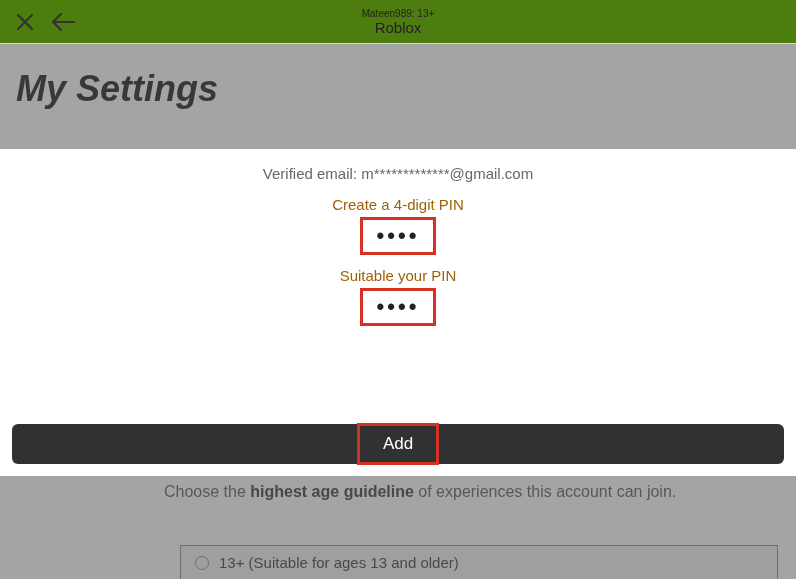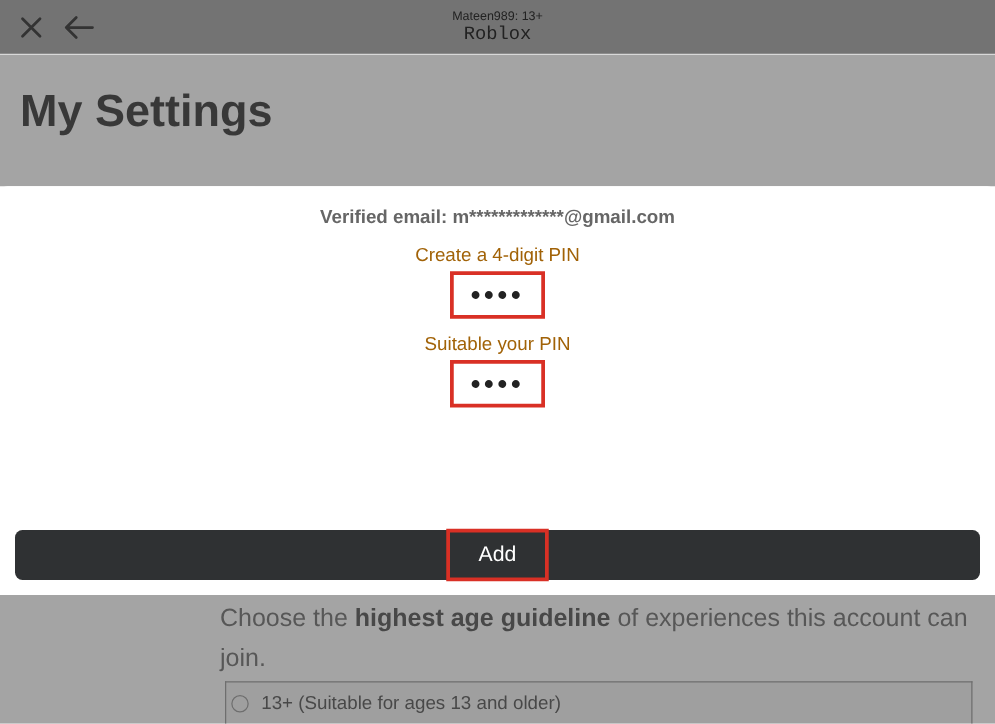--- a/index.html
+++ b/index.html
@@ -1,44 +1,44 @@
 <!DOCTYPE html>
 <html><head>
   <meta charset="utf-8">
   <style>
     * { margin: 0; padding: 0; box-sizing: border-box; font-family: -apple-system, BlinkMacSystemFont, "Segoe UI", Arial, sans-serif; }
     body { width: 796px; height: 579px; background: #fff; overflow: hidden; position: relative; }
     
-    .top-bar { background: #737373; height: 44px; display: flex; align-items: center; border-bottom: 1px solid #d8d8d8; position: relative; }
+    .top-bar { background: #4d7c0f; height: 44px; display: flex; align-items: center; border-bottom: 1px solid #d8d8d8; position: relative; }
     .top-bar .icons-left { display: flex; align-items: center; gap: 12px; padding-left: 12px; }
     .top-bar .title-area { position: absolute; left: 50%; transform: translateX(-50%); text-align: center; }
     .top-bar .username { font-size: 10px; color: #222; }
-    .top-bar .appname { font-size: 15px; color: #222; font-family: Liberation Mono, monospace; }
+    .top-bar .appname { font-size: 15px; color: #222; }
     
     .close-x, .back-arrow { width: 26px; height: 26px; display: flex; align-items: center; justify-content: center; cursor: pointer; }
     
     .page-bg { position: absolute; top: 44px; left: 0; right: 0; bottom: 0; background: #fff; }
-    .page-title { font-size: 36px; font-weight: 800; color: #111; padding: 24px 0 0 16px; }
+    .page-title { font-size: 36px; font-weight: 800; color: #111; padding: 24px 0 0 16px; font-style: italic; }
     .cutoff-text { position: absolute; top: 104px; left: 180px; font-size: 22px; font-weight: 700; color: #111; }
-    .lower-text { position: absolute; top: 435px; left: 176px; right: 20px; color: #555; font-size: 20px; line-height: 1.6; }
+    .lower-text { position: absolute; top: 435px; left: 164px; right: 20px; color: #555; font-size: 16px; line-height: 1.6; }
     .lower-text .highlight { font-weight: 600; color: #333; }
-    .age-option { position: absolute; bottom: 0; left: 180px; right: 18px; height: 34px; border: 1px solid #888; border-bottom: none; display: flex; align-items: center; padding-left: 4px; gap: 10px; color: #333; font-size: 15px; background: #f4f4f4; margin-top: 14px; }
+    .age-option { position: absolute; bottom: 0; left: 180px; right: 18px; height: 34px; border: 1px solid #888; border-bottom: none; display: flex; align-items: center; padding-left: 14px; gap: 10px; color: #333; font-size: 15px; background: #f4f4f4; margin-top: 14px; }
     .radio-circle { width: 14px; height: 14px; border: 1.5px solid #888; border-radius: 50%; }
 
     .dim-overlay { position: absolute; top: 44px; left: 0; right: 0; bottom: 0; background: rgba(90,90,90,0.55); }
     .dim-overlay.upper { height: 105px; bottom: auto; }
     .dim-overlay.lower { top: 476px; }
 
     .modal { position: absolute; top: 149px; left: 0; right: 0; height: 327px; background: #fff; border-radius: 6px 6px 6px 6px; box-shadow: 0 0 0 rgba(0,0,0,0); }
     .modal-header { display: flex; align-items: center; height: 42px; border-bottom: 1px solid #ddd; position: relative; }
     .modal-header .modal-close { position: absolute; left: 14px; cursor: pointer; }
     .modal-title { width: 100%; text-align: center; font-size: 19px; font-weight: 700; color: #222; }
     
     .modal-body { text-align: center; padding-top: 16px; color: #555; }
-    .verified-email { font-size: 15px; color: #666; margin-bottom: 14px; font-weight: bold; }
+    .verified-email { font-size: 15px; color: #666; margin-bottom: 14px; }
     .pin-label { font-size: 15px; color: #a16207; margin-bottom: 4px; }
     
     .pin-box-wrap { display: flex; justify-content: center; margin-bottom: 12px; }
     .pin-box { width: 76px; height: 38px; border: 3px solid #d93025; display: flex; align-items: center; justify-content: center; font-size: 22px; letter-spacing: 3px; color: #222; cursor: text; font-weight: 900; }
     
     .add-btn-wrap { position: absolute; bottom: 12px; left: 12px; right: 12px; }
     .add-btn { width: 100%; height: 40px; background: #2f3133; border: none; border-radius: 6px; color: #fff; font-size: 17px; font-weight: 400; cursor: pointer; position: relative; }
     .add-btn-highlight { position: absolute; left: 50%; top: 50%; transform: translate(-50%, -50%); width: 82px; height: 42px; border: 3px solid #d93025; pointer-events: none; }
     
     svg { display: block; }

